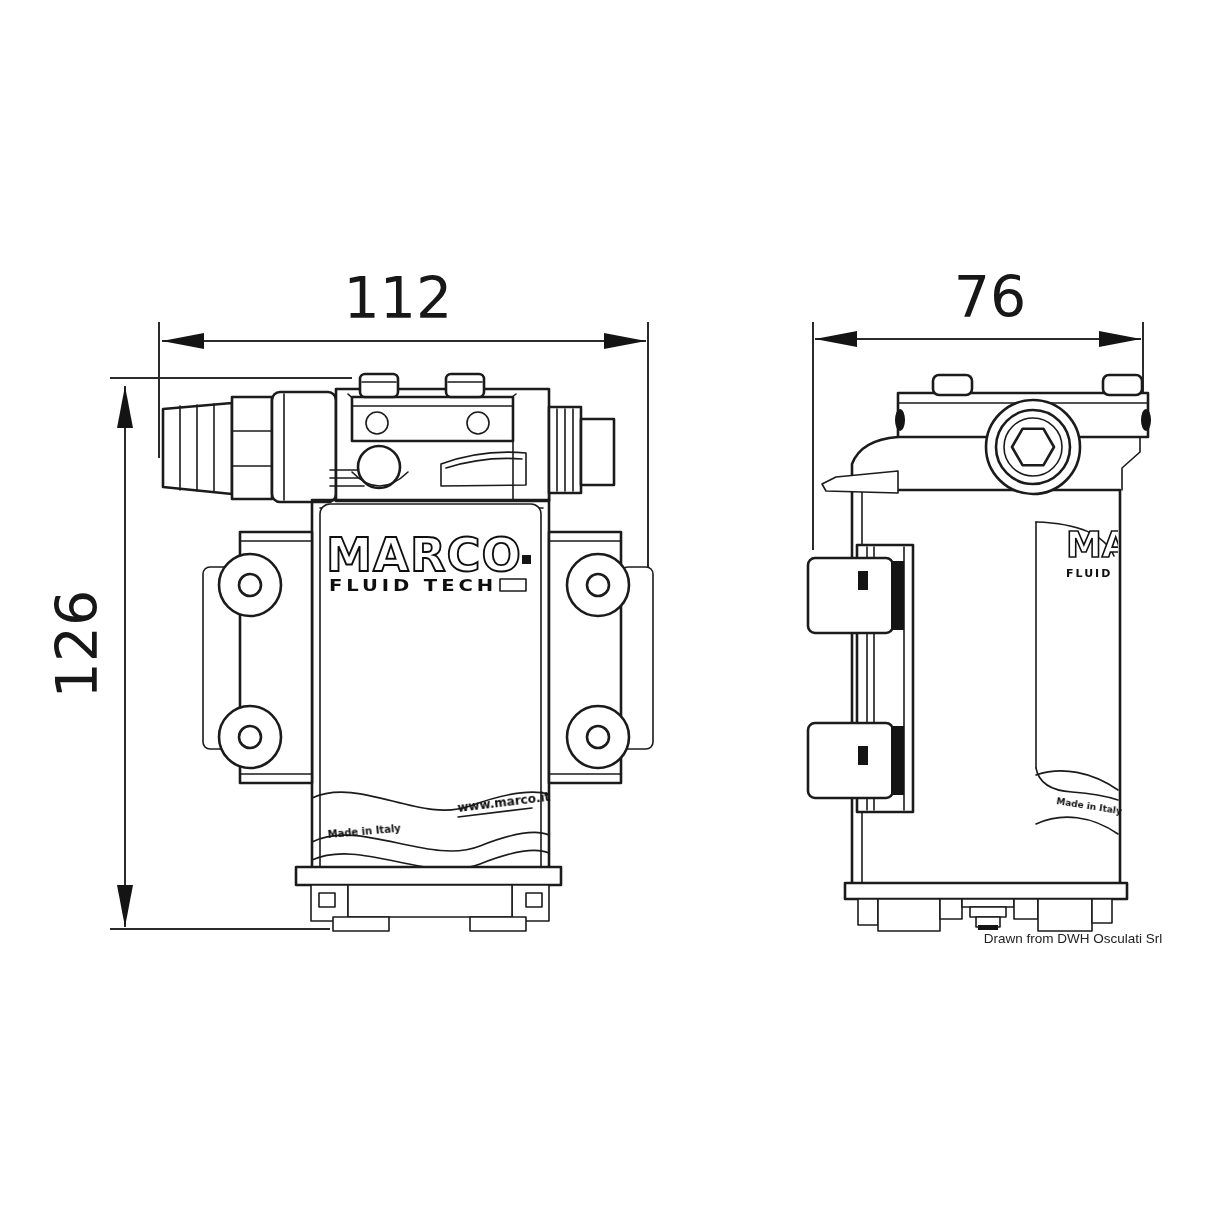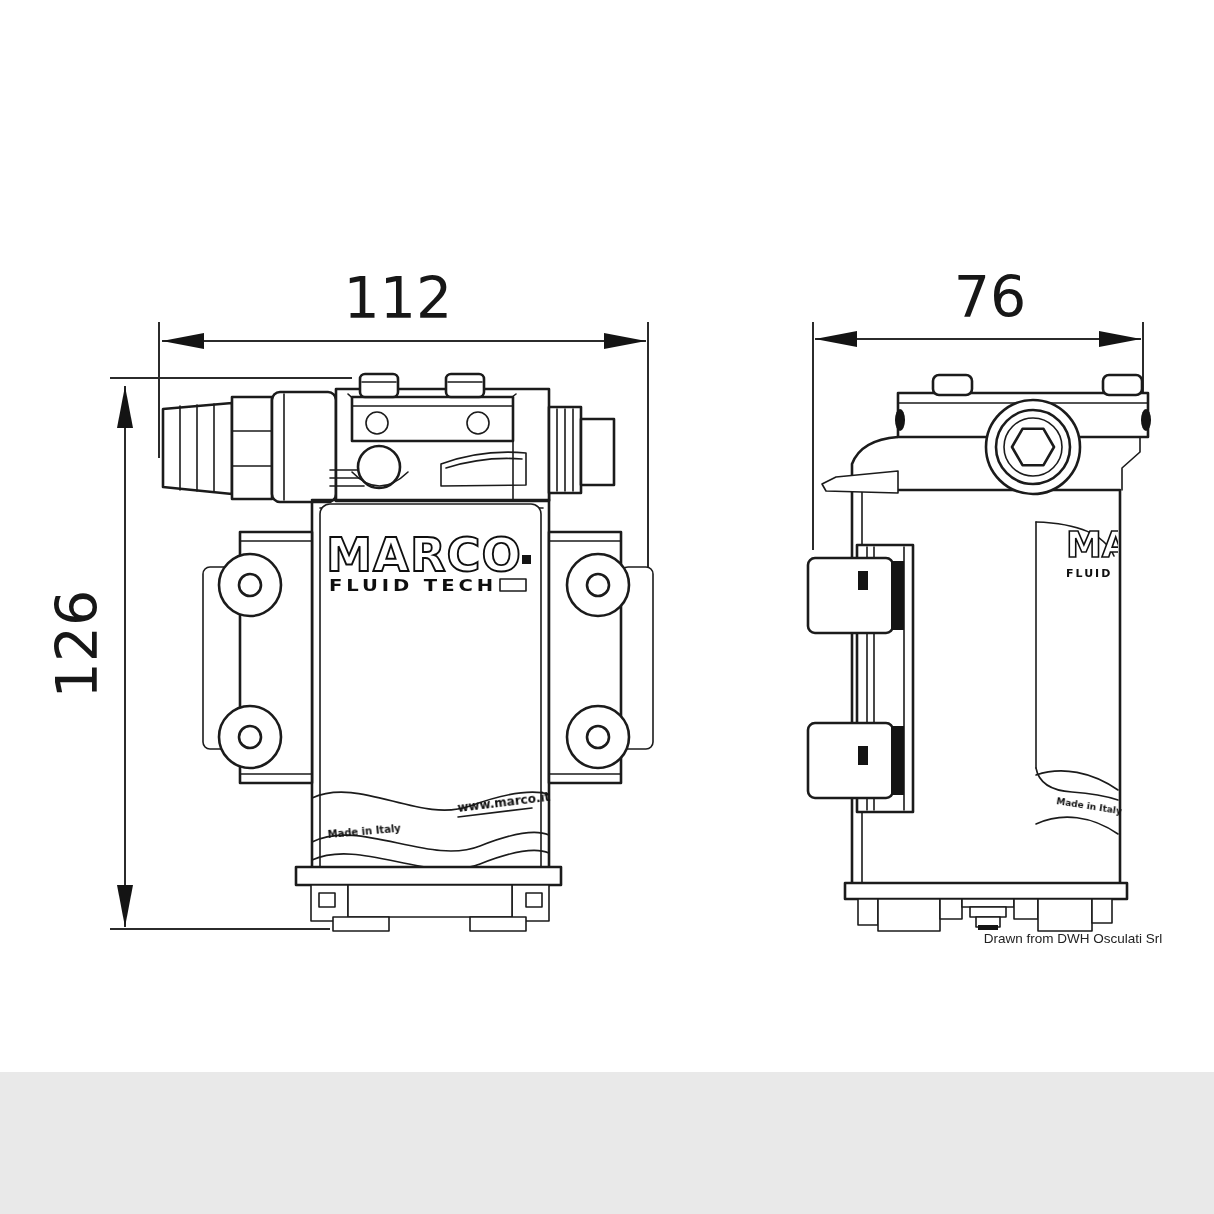--- a/index.html
+++ b/index.html
@@ -1,16 +1,16 @@
 <!DOCTYPE html>
 <html><head>
 <meta charset="utf-8">
 <style>
   html,body{margin:0;padding:0;background:#e9e9e9;}
-  .stage{width:1214px;height:1072px;background:#ffffff;position:relative;overflow:hidden;
+  .stage{width:1214px;height:1214px;background:#ffffff;position:relative;overflow:hidden;
          font-family:"DejaVu Sans",sans-serif;}
   svg{position:absolute;left:0;top:0;}
   
   .ol  {fill:none;stroke:#1b1b1b;stroke-width:2.6;stroke-linejoin:round;stroke-linecap:round;}
   .ol2 {fill:none;stroke:#1b1b1b;stroke-width:1.6;stroke-linejoin:round;stroke-linecap:round;}
   .olw {fill:#ffffff;stroke:#1b1b1b;stroke-width:2.6;stroke-linejoin:round;}
   .olw2{fill:#ffffff;stroke:#1b1b1b;stroke-width:1.6;stroke-linejoin:round;}
   .blk {fill:#141414;stroke:none;}
   .dim {fill:none;stroke:#2b2b2b;stroke-width:2;}
   .dimtxt{font-family:"DejaVu Sans",sans-serif;font-size:57px;fill:#171717;}

